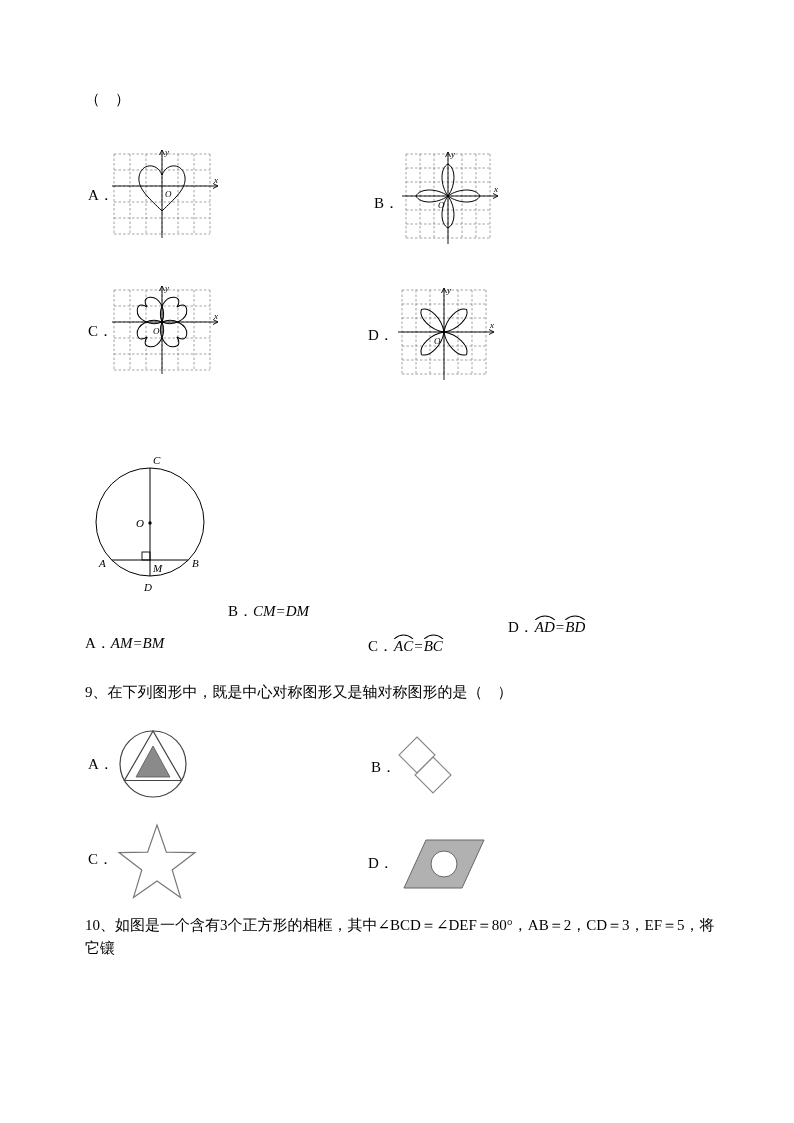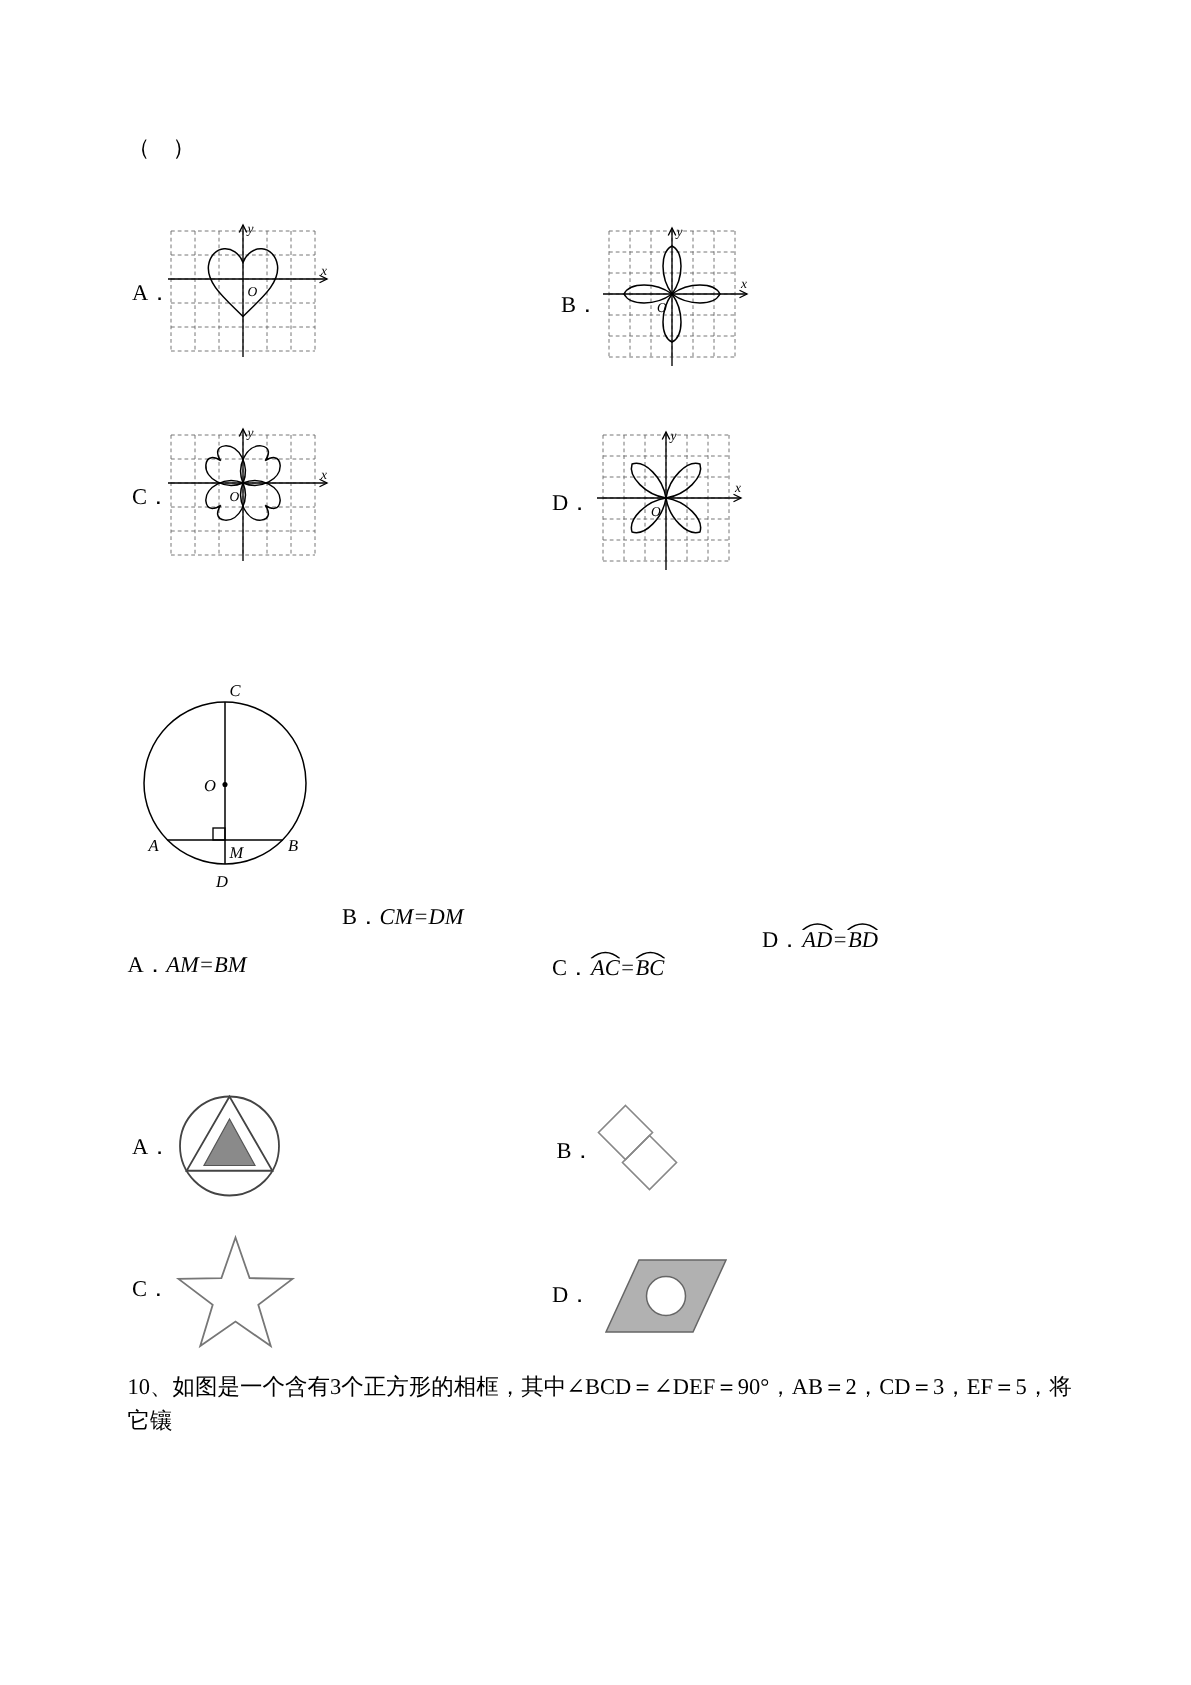--- a/index.html
+++ b/index.html
@@ -130,20 +130,21 @@
         </svg><span class="math">AC</span></span><span>=</span><span class="arc-wrap"><svg class="arc-svg" viewBox="0 0 20 5" preserveAspectRatio="none">
           <path d="M1 5 Q10 -3 19 5" stroke="#000" stroke-width="1" fill="none"></path>
         </svg><span class="math">BC</span></span></span>
 
   <span class="abs opt" style="left:508px;top:615px"><span>D．</span><span class="arc-wrap"><svg class="arc-svg" viewBox="0 0 20 5" preserveAspectRatio="none">
           <path d="M1 5 Q10 -3 19 5" stroke="#000" stroke-width="1" fill="none"></path>
         </svg><span class="math">AD</span></span><span>=</span><span class="arc-wrap"><svg class="arc-svg" viewBox="0 0 20 5" preserveAspectRatio="none">
           <path d="M1 5 Q10 -3 19 5" stroke="#000" stroke-width="1" fill="none"></path>
         </svg><span class="math">BD</span></span></span>
 
+  <div class="abs qtext" style="left:85px;top:681px">9、在下列图形中，既是中心对称图形又是轴对称图形的是（　）</div>
 
   <span class="abs fig-label" style="left:88px;top:755px">A．</span>
 
   <svg class="abs" style="left:117px;top:728px" width="72" height="72" viewBox="0 0 72 72">
     <circle cx="36" cy="36" r="33" stroke="#444" stroke-width="1.2" fill="none"></circle>
     <polygon points="36,3 7.4,52.5 64.6,52.5" stroke="#444" stroke-width="1.2" fill="none"></polygon>
     <polygon points="36,18 19,49 53,49" fill="#8a8a8a" stroke="#555" stroke-width="0.8"></polygon>
   </svg>
 
   <span class="abs fig-label" style="left:371px;top:758px">B．</span>
@@ -160,16 +161,16 @@
   </svg>
 
   <span class="abs fig-label" style="left:368px;top:854px">D．</span>
 
   <svg class="abs" style="left:396px;top:834px" width="96" height="58" viewBox="0 0 96 58">
     <polygon points="8,54 66,54 88,6 30,6" fill="#b1b1b1" stroke="#666" stroke-width="1"></polygon>
     <circle cx="48" cy="30" r="13" fill="#ffffff" stroke="#666" stroke-width="1"></circle>
   </svg>
 
   <div class="abs qtext-wrap" style="left:85px;top:914px;width:640px">
-    <div>10、如图是一个含有3个正方形的相框，其中∠BCD＝∠DEF＝90°，AB＝2，CD＝3，EF＝5，将它镶</div>
+    <div>10、如图是一个含有3个正方形的相框，其中∠BCD＝∠DEF＝80°，AB＝2，CD＝3，EF＝5，将它镶</div>
   </div>
 
 </div>
 
 </body></html>

